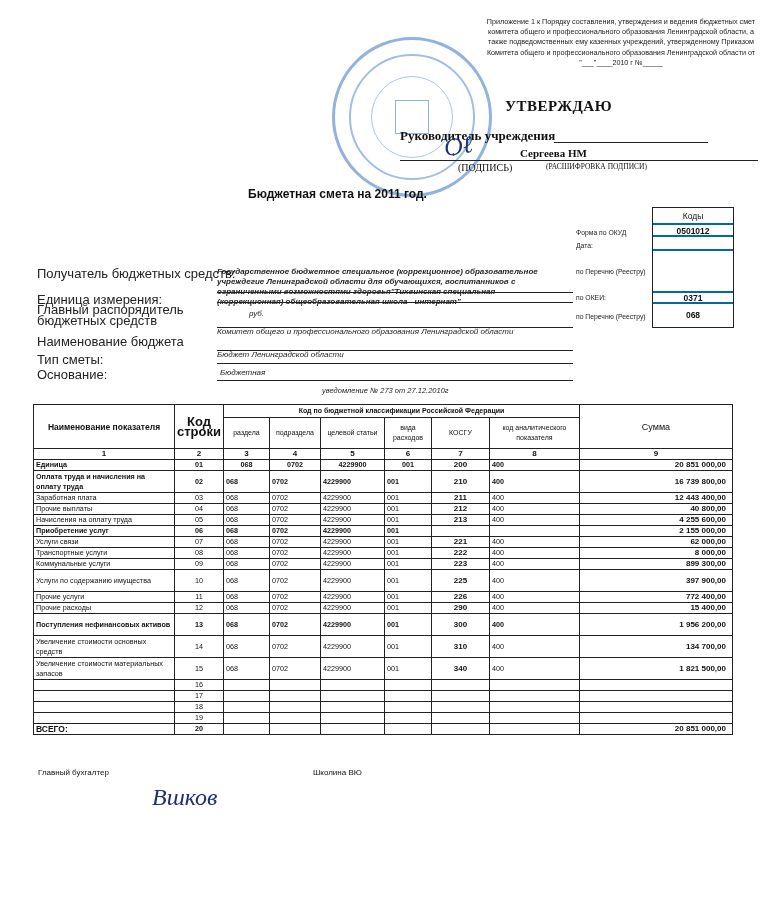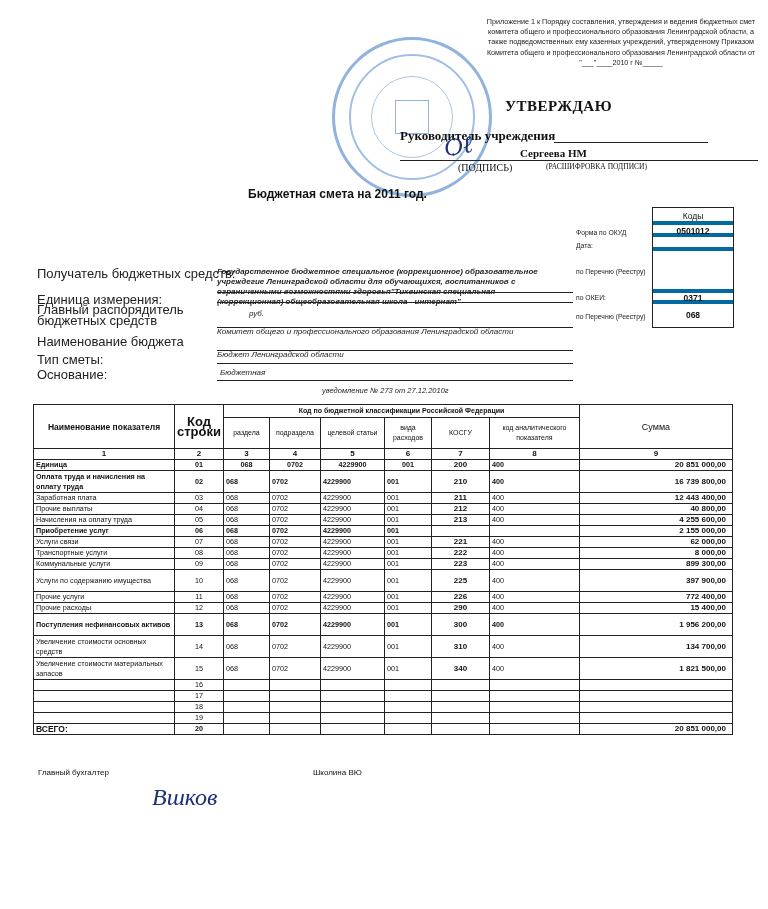--- a/index.html
+++ b/index.html
@@ -13,21 +13,21 @@
   .approve { left:505px; top:98px; font-family:"Liberation Serif", serif; font-weight:bold; font-size:15px; letter-spacing:0.5px; }
   .head-label { left:400px; top:128px; font-family:"Liberation Serif", serif; font-weight:bold; font-size:13px; }
   .head-line { left:554px; top:142px; width:154px; border-top:1px solid #222; }
   .head-name { left:520px; top:147px; font-family:"Liberation Serif", serif; font-weight:bold; font-size:11px; }
   .sig-line { left:400px; top:160px; width:358px; border-top:1px solid #222; }
   .sig-cap1 { left:458px; top:162px; font-family:"Liberation Serif", serif; font-size:10px; }
   .sig-cap2 { left:546px; top:162px; font-family:"Liberation Serif", serif; font-size:7.5px; }
   .signature { left:444px; top:133px; font-family:"Liberation Serif", serif; font-style:italic; font-size:24px; color:#1d2f7a; transform:rotate(-8deg); }
   .title { left:248px; top:187px; font-weight:bold; font-size:12px; }
   .codes-box { left:652px; top:207px; width:80px; border:1px solid #222; }
-  .codes-box div { border-bottom:4px solid #0369a1; font-size:8.5px; text-align:center; box-sizing:border-box; }
+  .codes-box div { border-bottom:2px solid #0369a1; font-size:8.5px; text-align:center; box-sizing:border-box; }
   .codes-box div:last-child { border-bottom:none; }
   .codes-lbl { left:576px; font-size:6.8px; color:#222; }
   .lbl { left:37px; font-size:13px; color:#222; }
   .val { font-style:italic; font-size:8px; color:#222;margin-top:16px; }
   .val-bold { font-weight:bold; }
   .uline { border-top:1px solid #222; }
   table.main { position:absolute; left:33px; top:404px; width:700px; border-collapse:collapse; font-size:7.2px; }
   table.main td, table.main th { border:1px solid #222; padding:0 2px; height:10px; line-height:10px; }
   table.main th { font-weight:bold; font-size:7px; text-align:center; }
   table.main .hdr-name { font-size:8.5px; }

